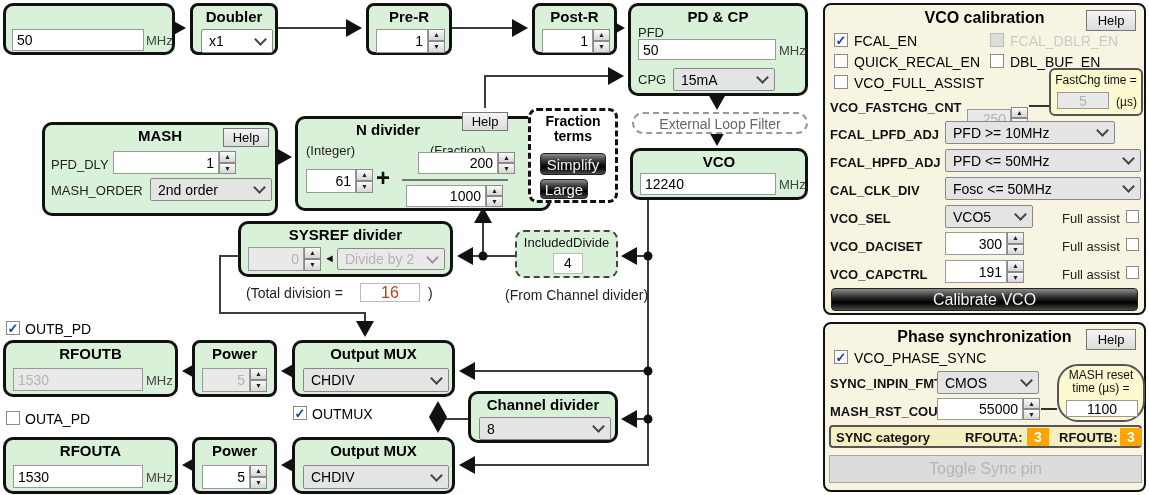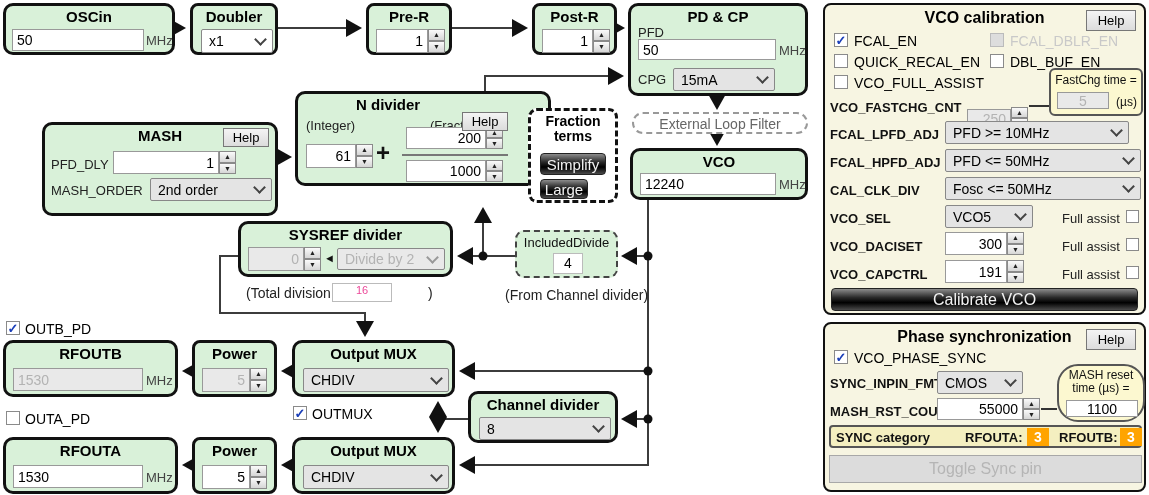--- a/index.html
+++ b/index.html
@@ -75,21 +75,20 @@
   <g fill="#111">
     <circle cx="648" cy="256" r="4.5"></circle>
       <circle cx="648" cy="371" r="4.5"></circle>
       <circle cx="648" cy="419" r="4.5"></circle>
     <circle cx="483" cy="256" r="4.5"></circle>
       <circle cx="438" cy="419" r="4.5"></circle>
   </g>
 </svg>
 
 <div class="block" style="left:3px;top:3px;width:172px;height:52px;">
-  <div class="btitle">OSCin</div>
   <input class="inp" style="position: absolute; left: 6px; top: 23px; width: 132px; height: 22px;" value="50">
   <span class="unit" style="left:140px;top:27px;">MHz</span>
 </div>
 
 <div class="block" style="left:190px;top:3px;width:88px;height:52px;border-radius:8px;">
   <div class="btitle">Doubler</div>
   <div class="sel white" style="left:8px;top:23px;width:72px;height:24px;">
     <span>x1</span>
     <span class="chev"></span>
   </div>
@@ -140,34 +139,34 @@
       </div>
   </div>
   <span class="txt" style="left:6px;top:58px;">MASH_ORDER</span>
   <div class="sel" style="left:105px;top:53px;width:122px;height:23px;">
     <span>2nd order</span>
     <span class="chev"></span>
   </div>
 </div>
 <div class="help" style="left:223px;top:128px;">Help</div>
 
-<div class="block" style="left:295px;top:91px;width:256px;height:95px;">
+<div class="block" style="left:295px;top:116px;width:256px;height:95px;">
   <div class="btitle" style="text-align:left;padding-left:58px;">N divider</div>
   <span class="txt" style="left:8px;top:24px;">(Integer)</span>
   <span class="txt" style="left:132px;top:24px;">(Fraction)</span>
   <div class="spinwrap" style="left:8px;top:50px;height:24px;">
     <input class="inp num" style="width: 50px;" value="61">
     <div class="spinbtns">
         <div class="sb">▲</div>
         <div class="sb">▼</div>
       </div>
   </div>
   <span class="plus" style="left:78px;top:45px;">+</span>
   <div class="spinwrap" style="left:108px;top:33px;height:22px;">
-    <input class="inp num" style="width: 80px;" value="200">
+    <input class="inp num" style="width: 80px; margin-left: 12px;" value="200">
     <div class="spinbtns">
         <div class="sb">▲</div>
         <div class="sb">▼</div>
       </div>
   </div>
   <div class="fracbar" style="left:104px;top:60px;width:106px;"></div>
   <div class="spinwrap" style="left:108px;top:66px;height:22px;">
     <input class="inp num" style="width: 80px;" value="1000">
     <div class="spinbtns">
         <div class="sb">▲</div>
@@ -203,21 +202,21 @@
         <div class="sb">▼</div>
       </div>
   </div>
   <span style="position:absolute;left:83px;top:28px;font-size:11px;color:#111;">◄</span>
   <div class="sel dis" style="left:96px;top:24px;width:108px;height:22px;">
     <span style="color:#b3b3b3;">Divide by 2</span>
     <span class="chev" style="border-color:#999;"></span>
   </div>
 </div>
 <span class="txt" style="left:246px;top:285px;font-size:14px;z-index:2;">(Total division =</span>
-<span style="position:absolute;left:332px;top:283px;width:58px;height:17px;background:#fff;border:1px solid #bbb;font-size:11px;text-align:center;z-index:2;color:#ec4899;">16</span>
+<span style="position:absolute;left:360px;top:283px;width:58px;height:17px;background:#fff;border:1px solid #bbb;font-size:16px;text-align:center;z-index:2;color:#c2410c;">16</span>
 <span class="txt" style="left:428px;top:285px;font-size:14px;z-index:2;">)</span>
 
 <div class="dashedblk" style="left:515px;top:230px;width:103px;height:48px;border-width:2px;border-color:#444;">
   <div style="font-size:13px;text-align:center;margin-top:3px;color:#111;">IncludedDivide</div>
   <div style="position:absolute;left:36px;top:21px;width:28px;height:19px;background:#fff;border:1px solid #bbb;font-size:14px;text-align:center;line-height:19px;color:#000;">4</div>
 </div>
 <span class="txt" style="left:505px;top:287px;font-size:14px;z-index:2;">(From Channel divider)</span>
 
 <span class="cb" style="left:6px;top:321px;z-index:2;">
     <span>✓</span>
@@ -319,21 +318,21 @@
   <div class="spinwrap" style="left:142px;top:90px;height:34px;align-items:flex-end;">
     <input class="inp num dis" style="width: 44px;" disabled="" value="250">
     <div class="spinbtns">
         <div class="sb">▲</div>
         <div class="sb">▼</div>
       </div>
   </div>
   <div class="swire" style="left:204px;top:100px;width:20px;"></div>
 
   <span class="lbl" style="left:5px;top:122px;">FCAL_LPFD_ADJ</span>
-  <div class="sel" style="left:120px;top:116px;width:184px;height:23px;">
+  <div class="sel" style="left:120px;top:116px;width:170px;height:23px;">
     <span>PFD &gt;= 10MHz</span>
     <span class="chev"></span>
   </div>
 
   <span class="lbl" style="left:5px;top:150px;">FCAL_HPFD_ADJ</span>
   <div class="sel" style="left:120px;top:144px;width:196px;height:23px;">
     <span>PFD &lt;= 50MHz</span>
     <span class="chev"></span>
   </div>
 
@@ -379,21 +378,21 @@
 <div class="panel" style="left:823px;top:322px;width:323px;height:170px;">
   <div class="ptitle">Phase synchronization</div>
   <div class="help" style="right:8px;top:5px;width:50px;height:21px;line-height:20px;">Help</div>
 
   <span class="cb" style="left:9px;top:26px;">
       <span>✓</span>
     </span>
   <span class="cblabel" style="left:29px;top:26px;">VCO_PHASE_SYNC</span>
 
   <span class="lbl" style="left:5px;top:52px;">SYNC_INPIN_FMT</span>
-  <div class="sel" style="left:112px;top:47px;width:86px;height:23px;">
+  <div class="sel" style="left:112px;top:47px;width:102px;height:23px;">
     <span>CMOS</span>
     <span class="chev"></span>
   </div>
 
   <div class="notebox" style="left:232px;top:40px;width:88px;height:58px;border-radius:21px;">
     <div style="font-size:12px;margin-top:3px;line-height:13px;color:#111;padding:0 2px;">MASH reset time (µs) =</div>
     <input class="inp" style="position: absolute; left: 7px; top: 34px; width: 72px; height: 17px; text-align: center;" value="1100">
   </div>
 
   <span class="lbl" style="left:5px;top:80px;">MASH_RST_COUNT</span>

